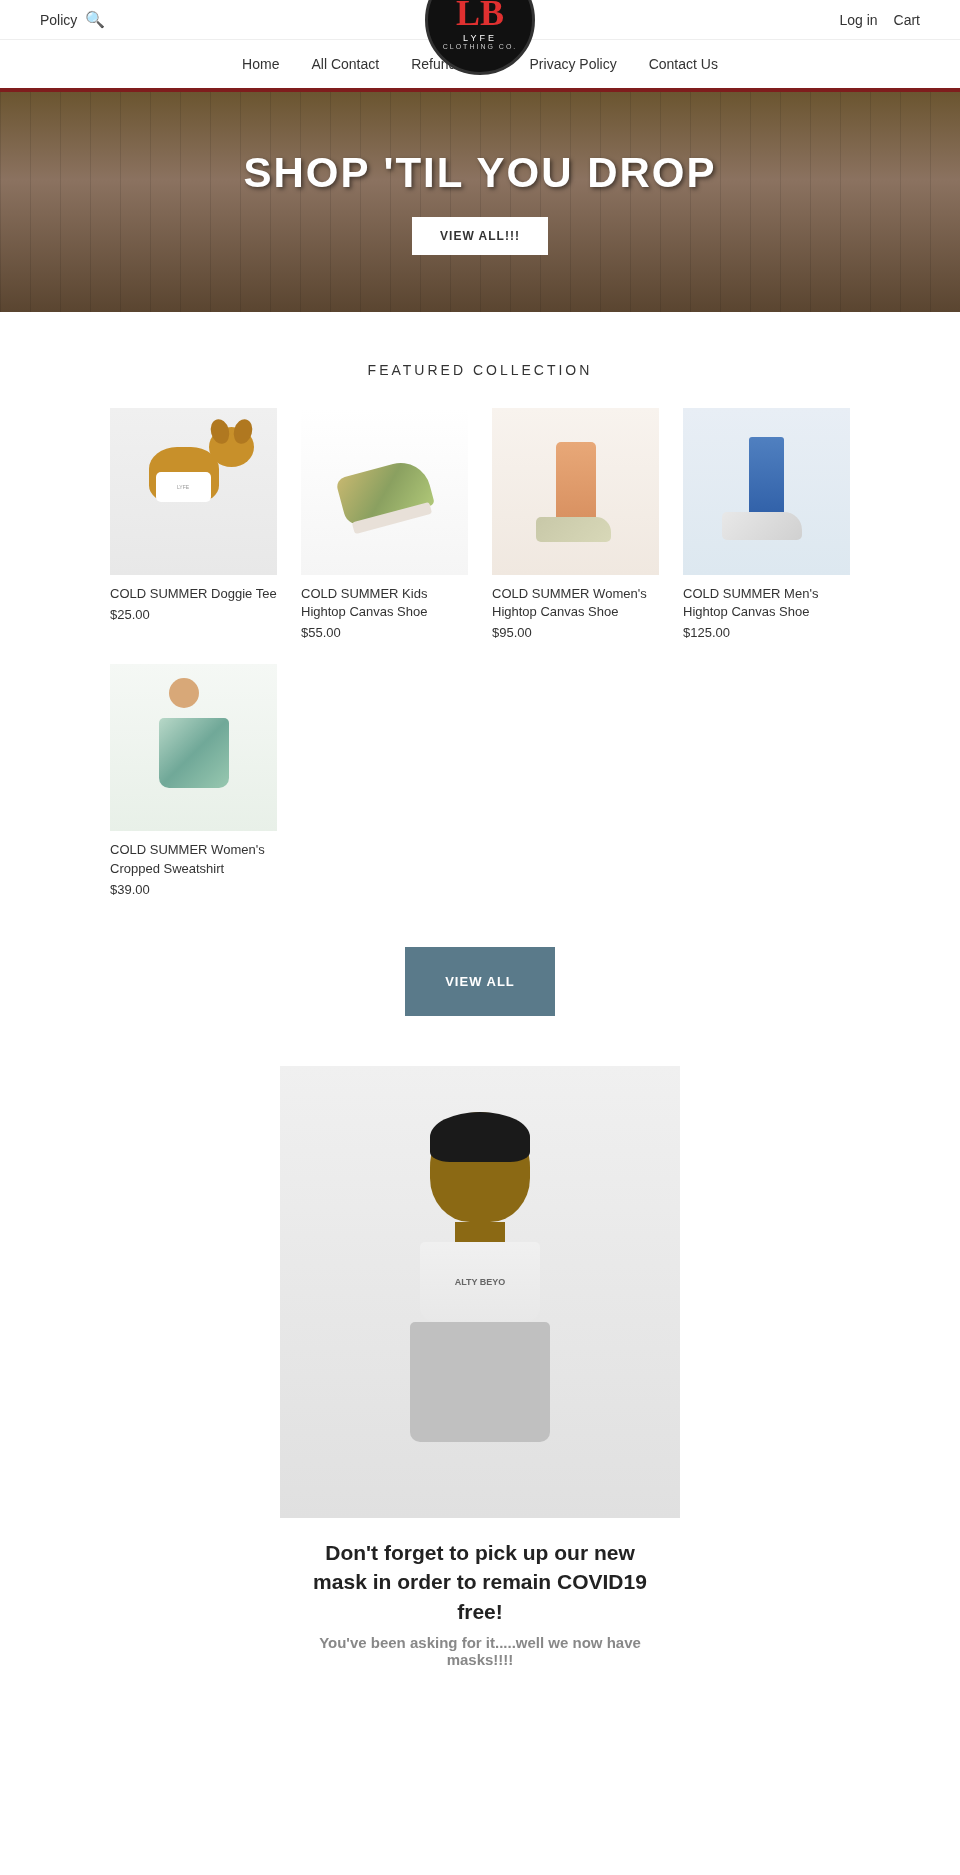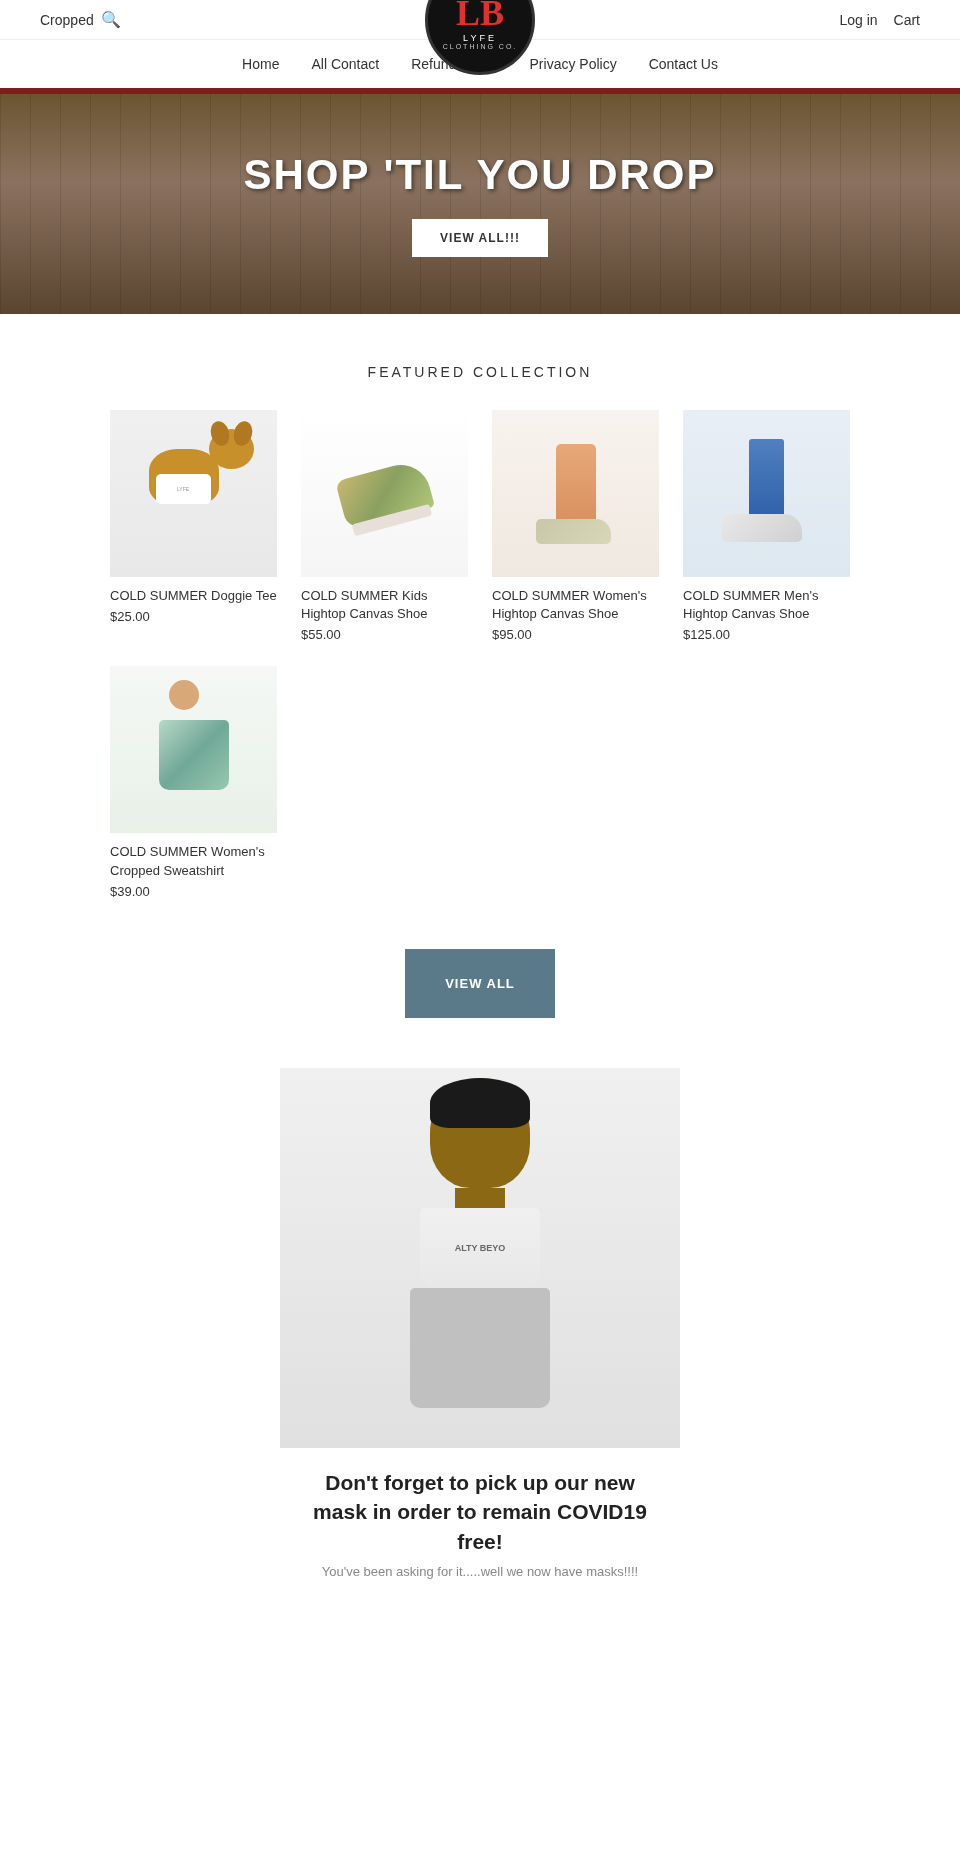--- a/index.html
+++ b/index.html
@@ -78,21 +78,21 @@
       color: #333;
       font-size: 14px;
     }
 
     
     .nav {
       display: flex;
       justify-content: center;
       gap: 32px;
       padding: 16px 0;
-      border-bottom: 6px solid #7f1d1d;
+      border-bottom: 4px solid #7f1d1d;
     }
     .nav a {
       text-decoration: none;
       color: #333;
       font-size: 14px;
     }
 
     
     .hero {
       width: 100%;
@@ -315,21 +315,21 @@
 
     
     .mask-section {
       width: 100%;
       max-width: 400px;
       margin: 0 auto;
       text-align: center;
     }
     .mask-image {
       width: 100%;
-      height: 380px;
+      height: 452px;
       background: linear-gradient(180deg, #f0f0f0 0%, #e0e0e0 100%);
       position: relative;
       overflow: hidden;
       display: flex;
       align-items: center;
       justify-content: center;
       text-align: right;
     }
     .mask-person {
       width: 200px;
@@ -382,23 +382,24 @@
     }
 
     .mask-caption {
       font-size: 21px;
       font-weight: bold;
       color: #222;
       margin: 20px 20px 8px;
       line-height: 1.4;
     }
     .mask-subcaption {
-      font-size: 13px;
+      font-size: 15px;
       color: #888;
       margin: 0 20px 40px;
+      font-weight: bold;
     }
 
     
     .dog-body {
       width: 70px;
       height: 55px;
       background: #c8902a;
       border-radius: 40% 40% 30% 30%;
       position: relative;
     }
@@ -434,21 +435,21 @@
       justify-content: center;
       font-size: 5px;
       color: #999;
     }
   </style>
 </head>
 <body>
 
 <header class="header">
   <div class="header-left">
-    <span class="header-search-label">Cropped</span>
+    <span class="header-search-label">Policy</span>
     <span class="header-search-icon">🔍</span>
   </div>
   <div class="header-logo">
     <div class="logo-circle">
 
       <span class="logo-lb">LB</span>
       <span class="logo-lyfe">LYFE</span>
       <span class="logo-clothing">CLOTHING CO.</span>
     </div>
   </div>

